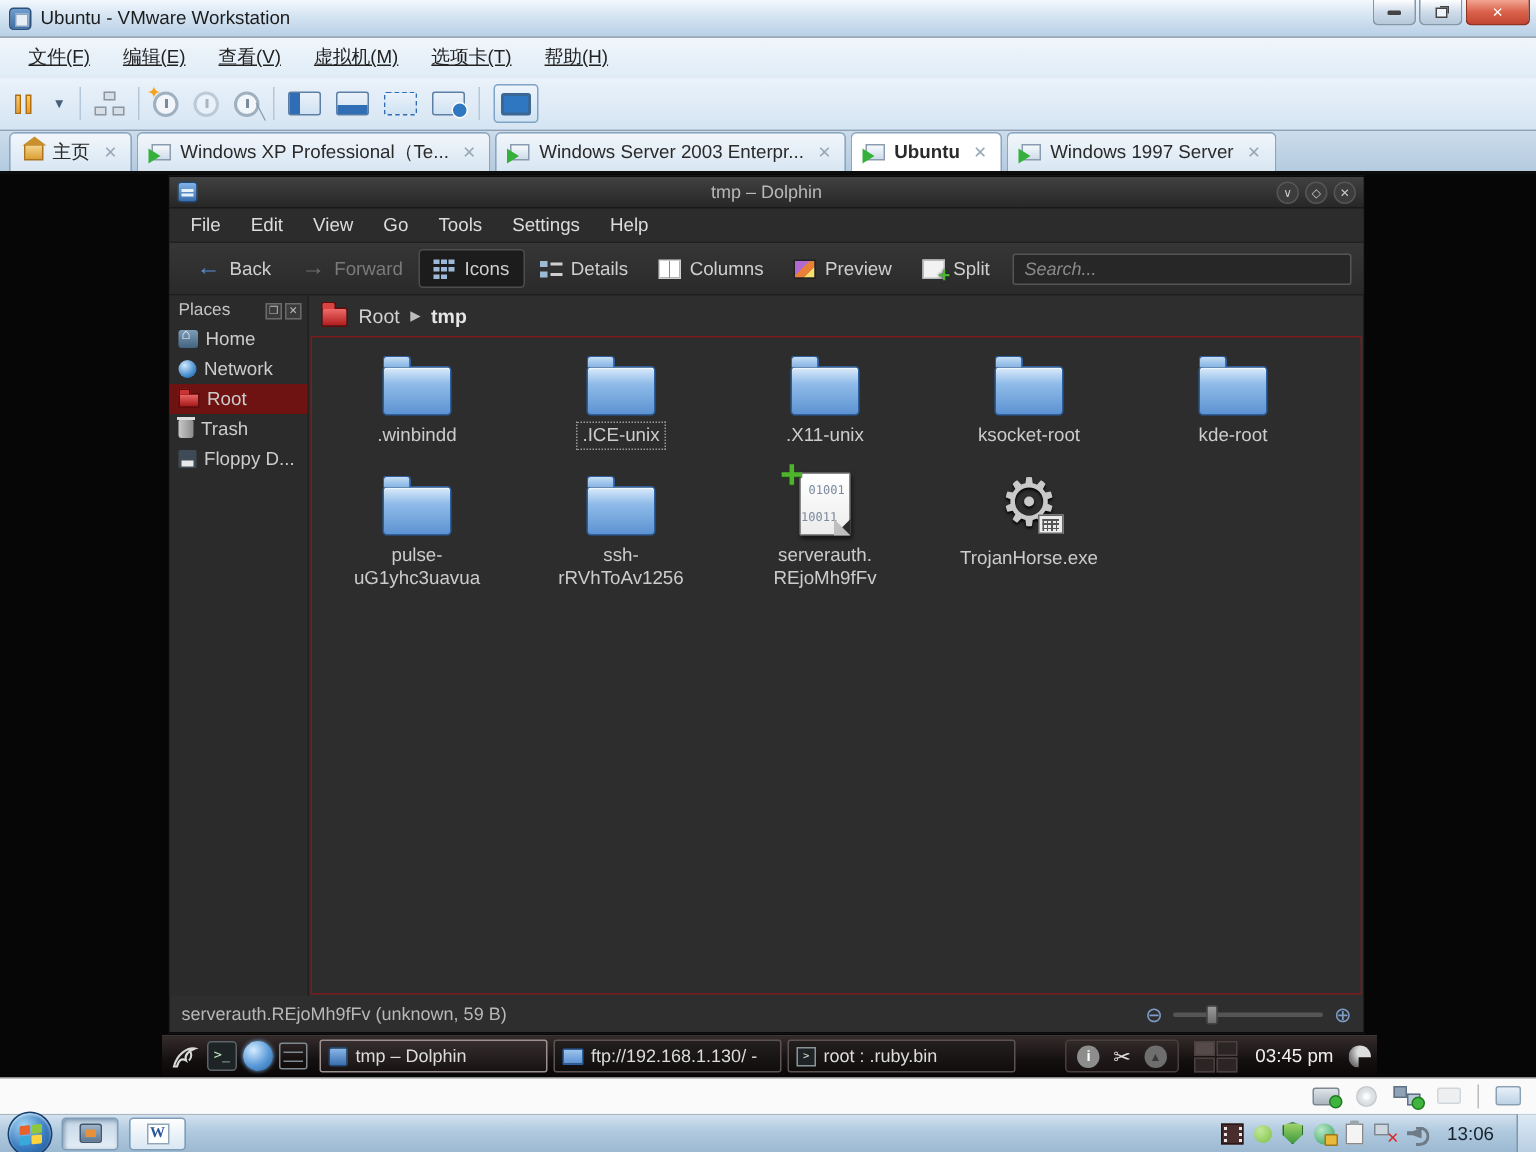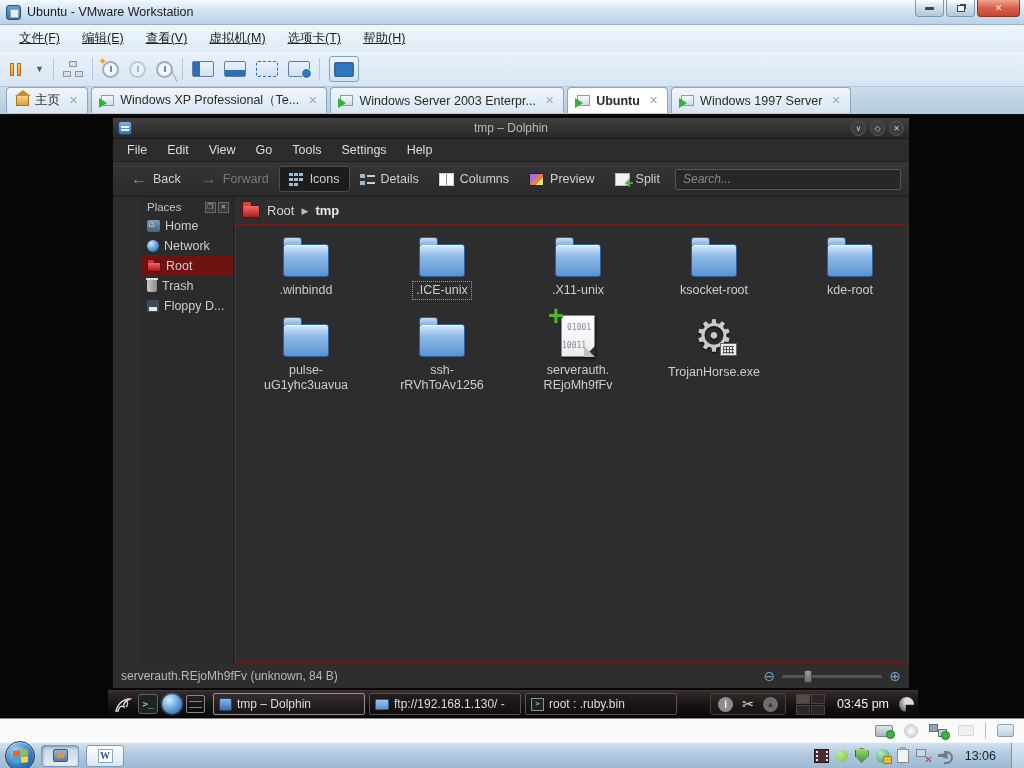--- a/index.html
+++ b/index.html
@@ -46,21 +46,21 @@
   .tb-view.left::before { content:""; position:absolute; left:0; top:0; bottom:0; width:7px; background:#2f6db4; }
   .tb-view.bottom::before { content:""; position:absolute; left:0; bottom:0; right:0; height:6px; background:#2f6db4; }
   .tb-view.full { border-style:dashed; border-color:#2f6db4; }
   .tb-view.info::after { content:""; position:absolute; right:-3px; bottom:-3px; width:9px; height:9px; border-radius:50%; background:#2f77c0; border:1px solid #fff; }
   .tb-console-wrap { width:30px; height:26px; border:1px solid #7fa3c4; border-radius:3px; background:linear-gradient(#eef5fb,#cfe3f3);
     display:flex; align-items:center; justify-content:center; }
   .tb-console { width:20px; height:15px; border:2px solid #3b6795; background:#2f77c0; border-radius:2px; }
 
   .vw-tabbar { position:absolute; top:87px; left:0; width:1024px; height:29px;
     background:linear-gradient(#ccdcec,#b4cbdf); border-bottom:2px solid #0c0c0c;
-    display:flex; align-items:flex-start; padding-left:6px; }
+    display:flex; align-items:center; padding-left:6px; }
   .vw-tab { height:26px; display:flex; align-items:center; padding:0 9px; margin-right:3px;
     border:1px solid #8ca6bf; border-bottom:none; border-radius:4px 4px 0 0;
     background:linear-gradient(#f1f6fb,#d8e6f2); font-size:12.5px; color:#2a2a2a; white-space:nowrap; }
   .vw-tab.active { background:#fff; font-weight:bold; }
   .tab-close { margin-left:9px; color:#97a8ba; font-size:11px; font-weight:bold; }
   .tab-home-icon { width:13px; height:11px; position:relative; margin-right:6px; background:linear-gradient(#f5d48a,#dd9e35); border:1px solid #a87520; }
   .tab-home-icon::before { content:""; position:absolute; left:-2px; top:-6px; border-left:8px solid transparent; border-right:8px solid transparent; border-bottom:6px solid #c98f2d; }
   .tab-vm-icon { width:13px; height:11px; background:linear-gradient(#f6fafd,#cfdce8); border:1px solid #8a9cb0; position:relative; margin-right:6px; }
   .tab-vm-icon::after { content:""; position:absolute; left:-3px; bottom:-3px; border-top:5px solid transparent; border-bottom:5px solid transparent; border-left:8px solid #35b03a; }
 
@@ -96,21 +96,21 @@
       linear-gradient(#9db9d8,#9db9d8) 0 1px/5px 4px no-repeat, linear-gradient(#cfcfcf,#cfcfcf) 7px 2px/8px 2px no-repeat,
       linear-gradient(#9db9d8,#9db9d8) 0 8px/5px 4px no-repeat, linear-gradient(#cfcfcf,#cfcfcf) 7px 9px/8px 2px no-repeat; }
   .ic-columns { width:15px; height:13px; border:1px solid #cfcfcf; background:linear-gradient(90deg,#fff 0 6px,#888 6px 7px,#fff 7px); }
   .ic-preview { width:15px; height:13px; border:1px solid #222; background:linear-gradient(135deg,#b06ad0 0 40%,#e8803a 40% 70%,#f4e06a 70%); }
   .ic-split { width:15px; height:13px; border:1px solid #bbb; background:#f2f2f2; position:relative; }
   .ic-split::after { content:"+"; position:absolute; right:-5px; bottom:-6px; color:#4db52e; font-weight:bold; font-size:14px; text-shadow:0 0 2px #123; }
   .d-search { margin-left:auto; width:226px; height:21px; background:#272727; border:1px solid #555; border-radius:2px;
     color:#9a9a9a; font-style:italic; font-size:12px; padding:0 7px; font-family:"Liberation Sans","DejaVu Sans",sans-serif; }
   .d-search::placeholder { color:#8a8a8a; font-style:italic; }
 
-  .d-body { flex:1; display:flex; min-height:0;padding-left:28px; }
+  .d-body { flex:1; display:flex; min-height:0; }
   .d-places { width:93px; background:#2b2b2b; border-right:1px solid #202020; padding-top:3px; font-size:12.5px; color:#cccccc; }
   .d-places-header { display:flex; align-items:center; font-size:11.5px; padding:1px 4px 3px 6px; color:#c4c4c4; }
   .ph-btns { margin-left:auto; display:flex; gap:2px; }
   .ph-btn { width:11px; height:11px; border:1px solid #6a6a6a; background:#3a3a3a; color:#bbb; font-size:7px; display:flex; align-items:center; justify-content:center; }
   .place-item { display:flex; align-items:center; gap:5px; padding:3px 4px 3px 6px; white-space:nowrap; overflow:hidden; }
   .place-item.selected { background:#6e1212; }
   .pi-home { width:13px; height:12px; border-radius:2px; background:linear-gradient(#7d9cb8,#42637f); position:relative; }
   .pi-home::after { content:"⌂"; position:absolute; left:2px; top:-2px; font-size:10px; color:#f0f4f8; }
   .pi-net { width:12px; height:12px; border-radius:50%; background:radial-gradient(circle at 35% 30%,#cfe9ff,#3e85c8 65%,#215a93); }
   .pi-root { width:14px; height:10px; margin-top:2px; border-radius:1px; background:linear-gradient(#e66,#a31818); border:1px solid #5e0c0c; position:relative; }
@@ -464,21 +464,21 @@
             <span class="icon-gear">
               <span class="gear-glyph">⚙</span>
               <span class="gear-win"></span>
             </span>
             <span class="file-label">TrojanHorse.exe</span>
           </div>
         </div>
       </div>
     </div>
     <div class="d-statusbar">
-      <span>serverauth.REjoMh9fFv (unknown, 84 B)</span>
+      <span>serverauth.REjoMh9fFv (unknown, 59 B)</span>
       <span class="zoom-ctrl">
         <span class="zoom-glyph">⊖</span>
         <span class="zoom-track">
             <span class="zoom-handle"></span>
           </span>
         <span class="zoom-glyph">⊕</span>
       </span>
     </div>
   </div>
 

